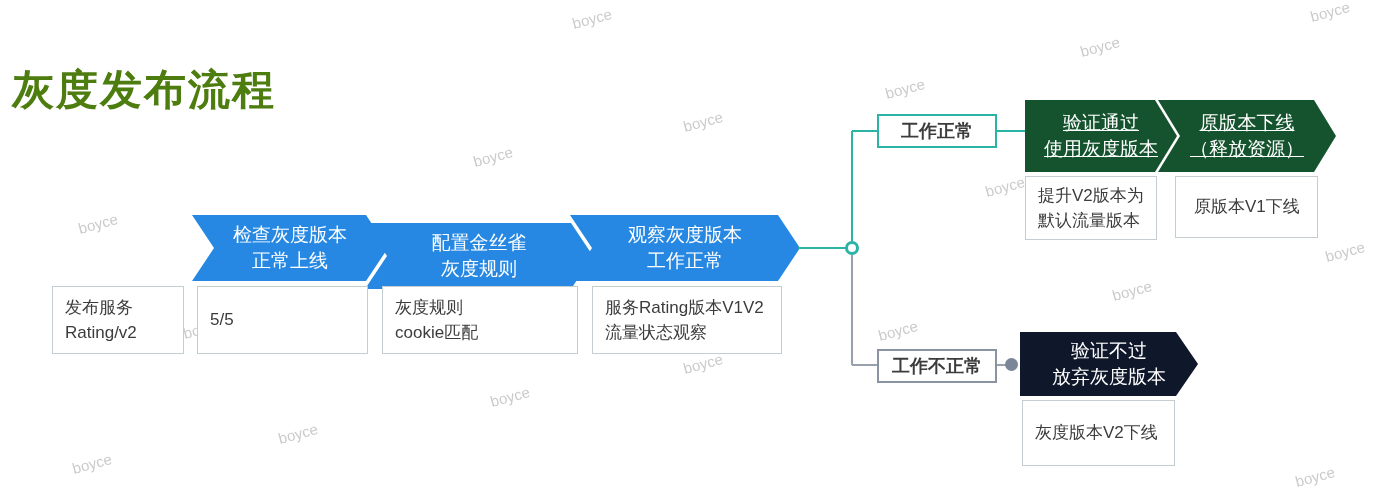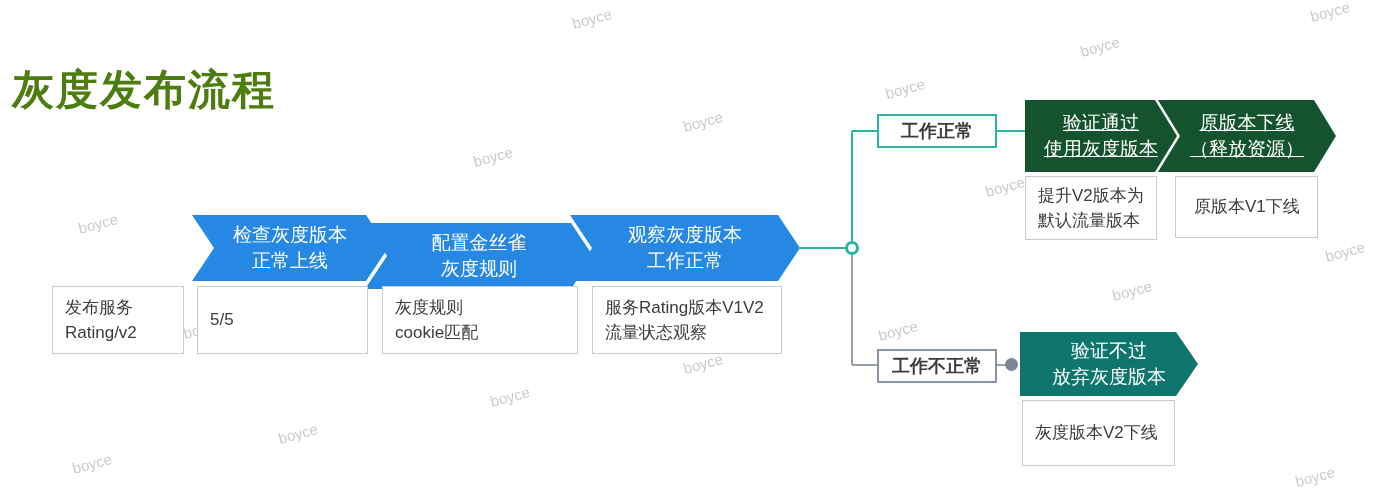--- a/index.html
+++ b/index.html
@@ -9,21 +9,21 @@
   .title{position:absolute;left:12px;top:16px;font-size:42px;font-weight:800;color:#4d7c0f;letter-spacing:2px;margin-top:46px;}
 
   .wm{position:absolute;color:#bdbdbd;opacity:.8;font-size:15px;transform:rotate(-15deg);white-space:nowrap;pointer-events:none;}
 
   .arrow{position:absolute;display:flex;flex-direction:column;justify-content:center;align-items:center;
          text-align:center;color:#ffffff;font-size:19px;line-height:1.35;box-sizing:border-box;}
   .arrow.flat{clip-path:polygon(0 0, calc(100% - 22px) 0, 100% 50%, calc(100% - 22px) 100%, 0 100%);}
   .arrow.notch{clip-path:polygon(0 0, calc(100% - 22px) 0, 100% 50%, calc(100% - 22px) 100%, 0 100%, 22px 50%);}
   .blue{background:#2688e3;}
   .teal{background:#14532d;text-decoration:underline;}
-  .grayc{background:#0f766e;}
+  .grayc{background:#0f172a;}
 
   .box{position:absolute;background:#ffffff;border:1px solid #c3ced2;color:#3c3c3c;font-size:17px;line-height:1.5;
        display:flex;flex-direction:column;justify-content:center;align-items:flex-start;text-align:left;
        padding:6px 12px;box-sizing:border-box;}
 
   .cond{position:absolute;background:#ffffff;display:flex;align-items:center;justify-content:center;
         font-size:18px;font-weight:600;color:#3c3c3c;box-sizing:border-box;}
   .cond.teal-b{border:2px solid #2ab4a3;}
   .cond.gray-b{border:2px solid #8a93a1;}
 

